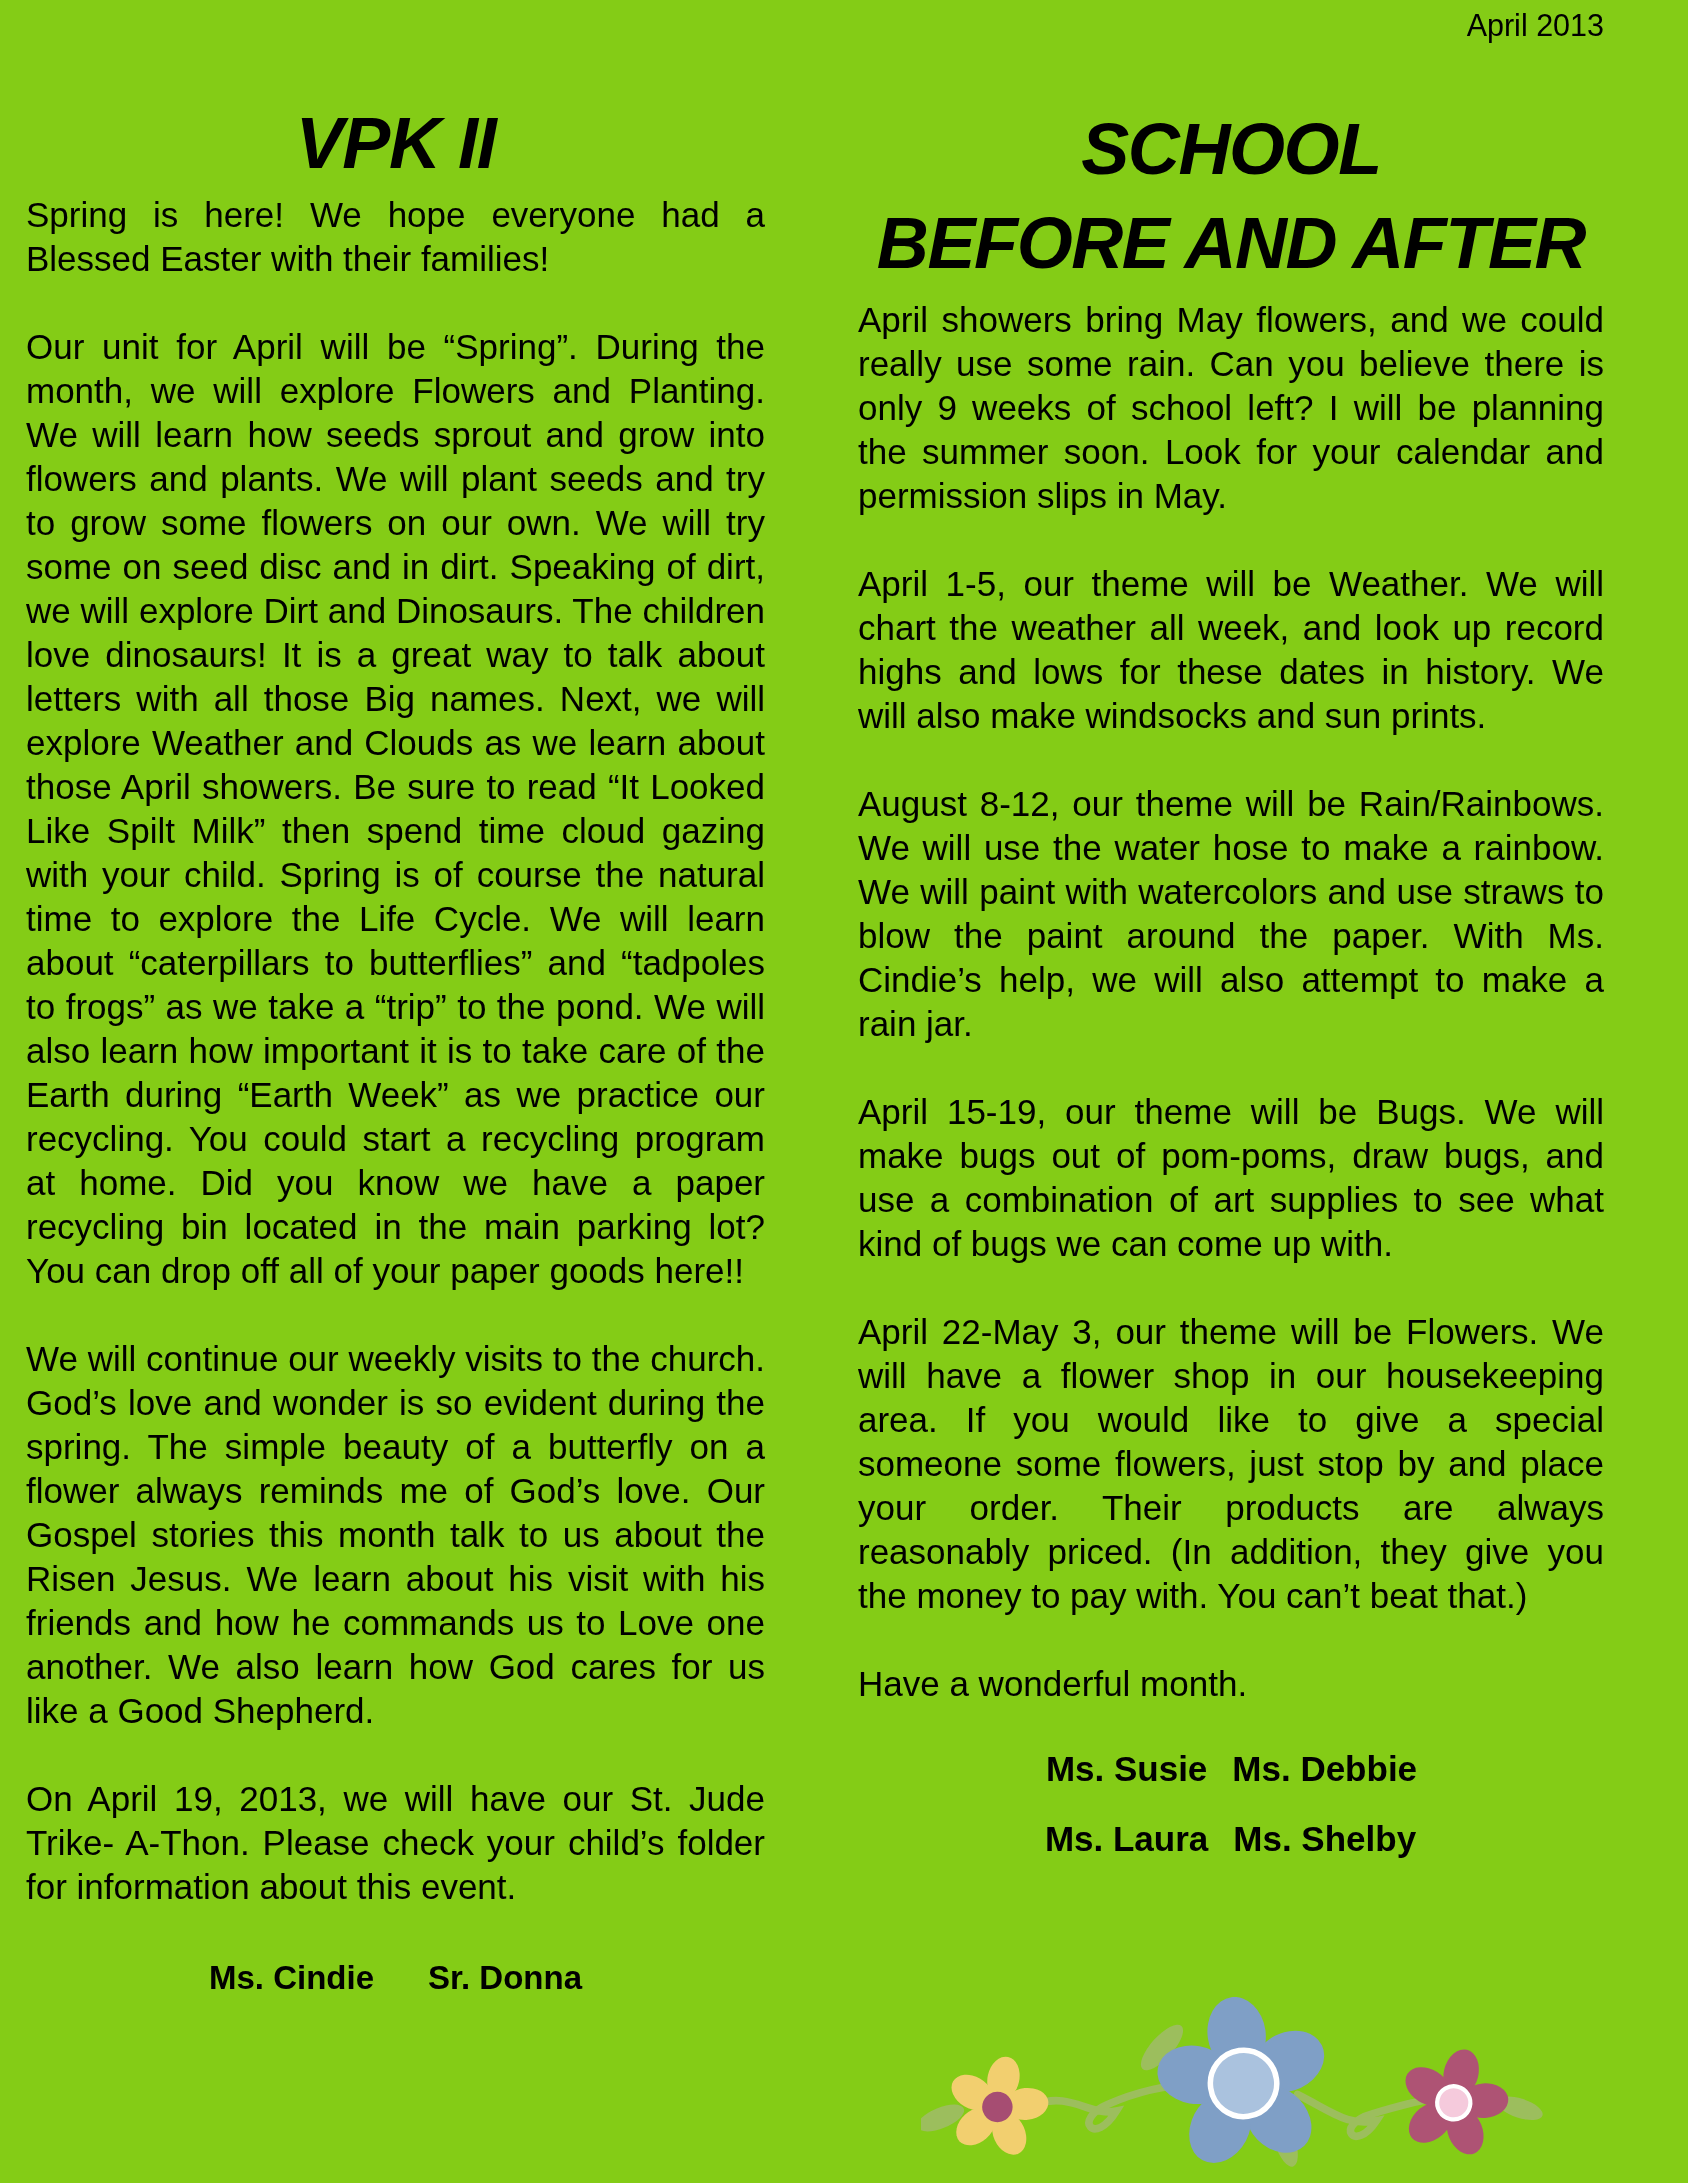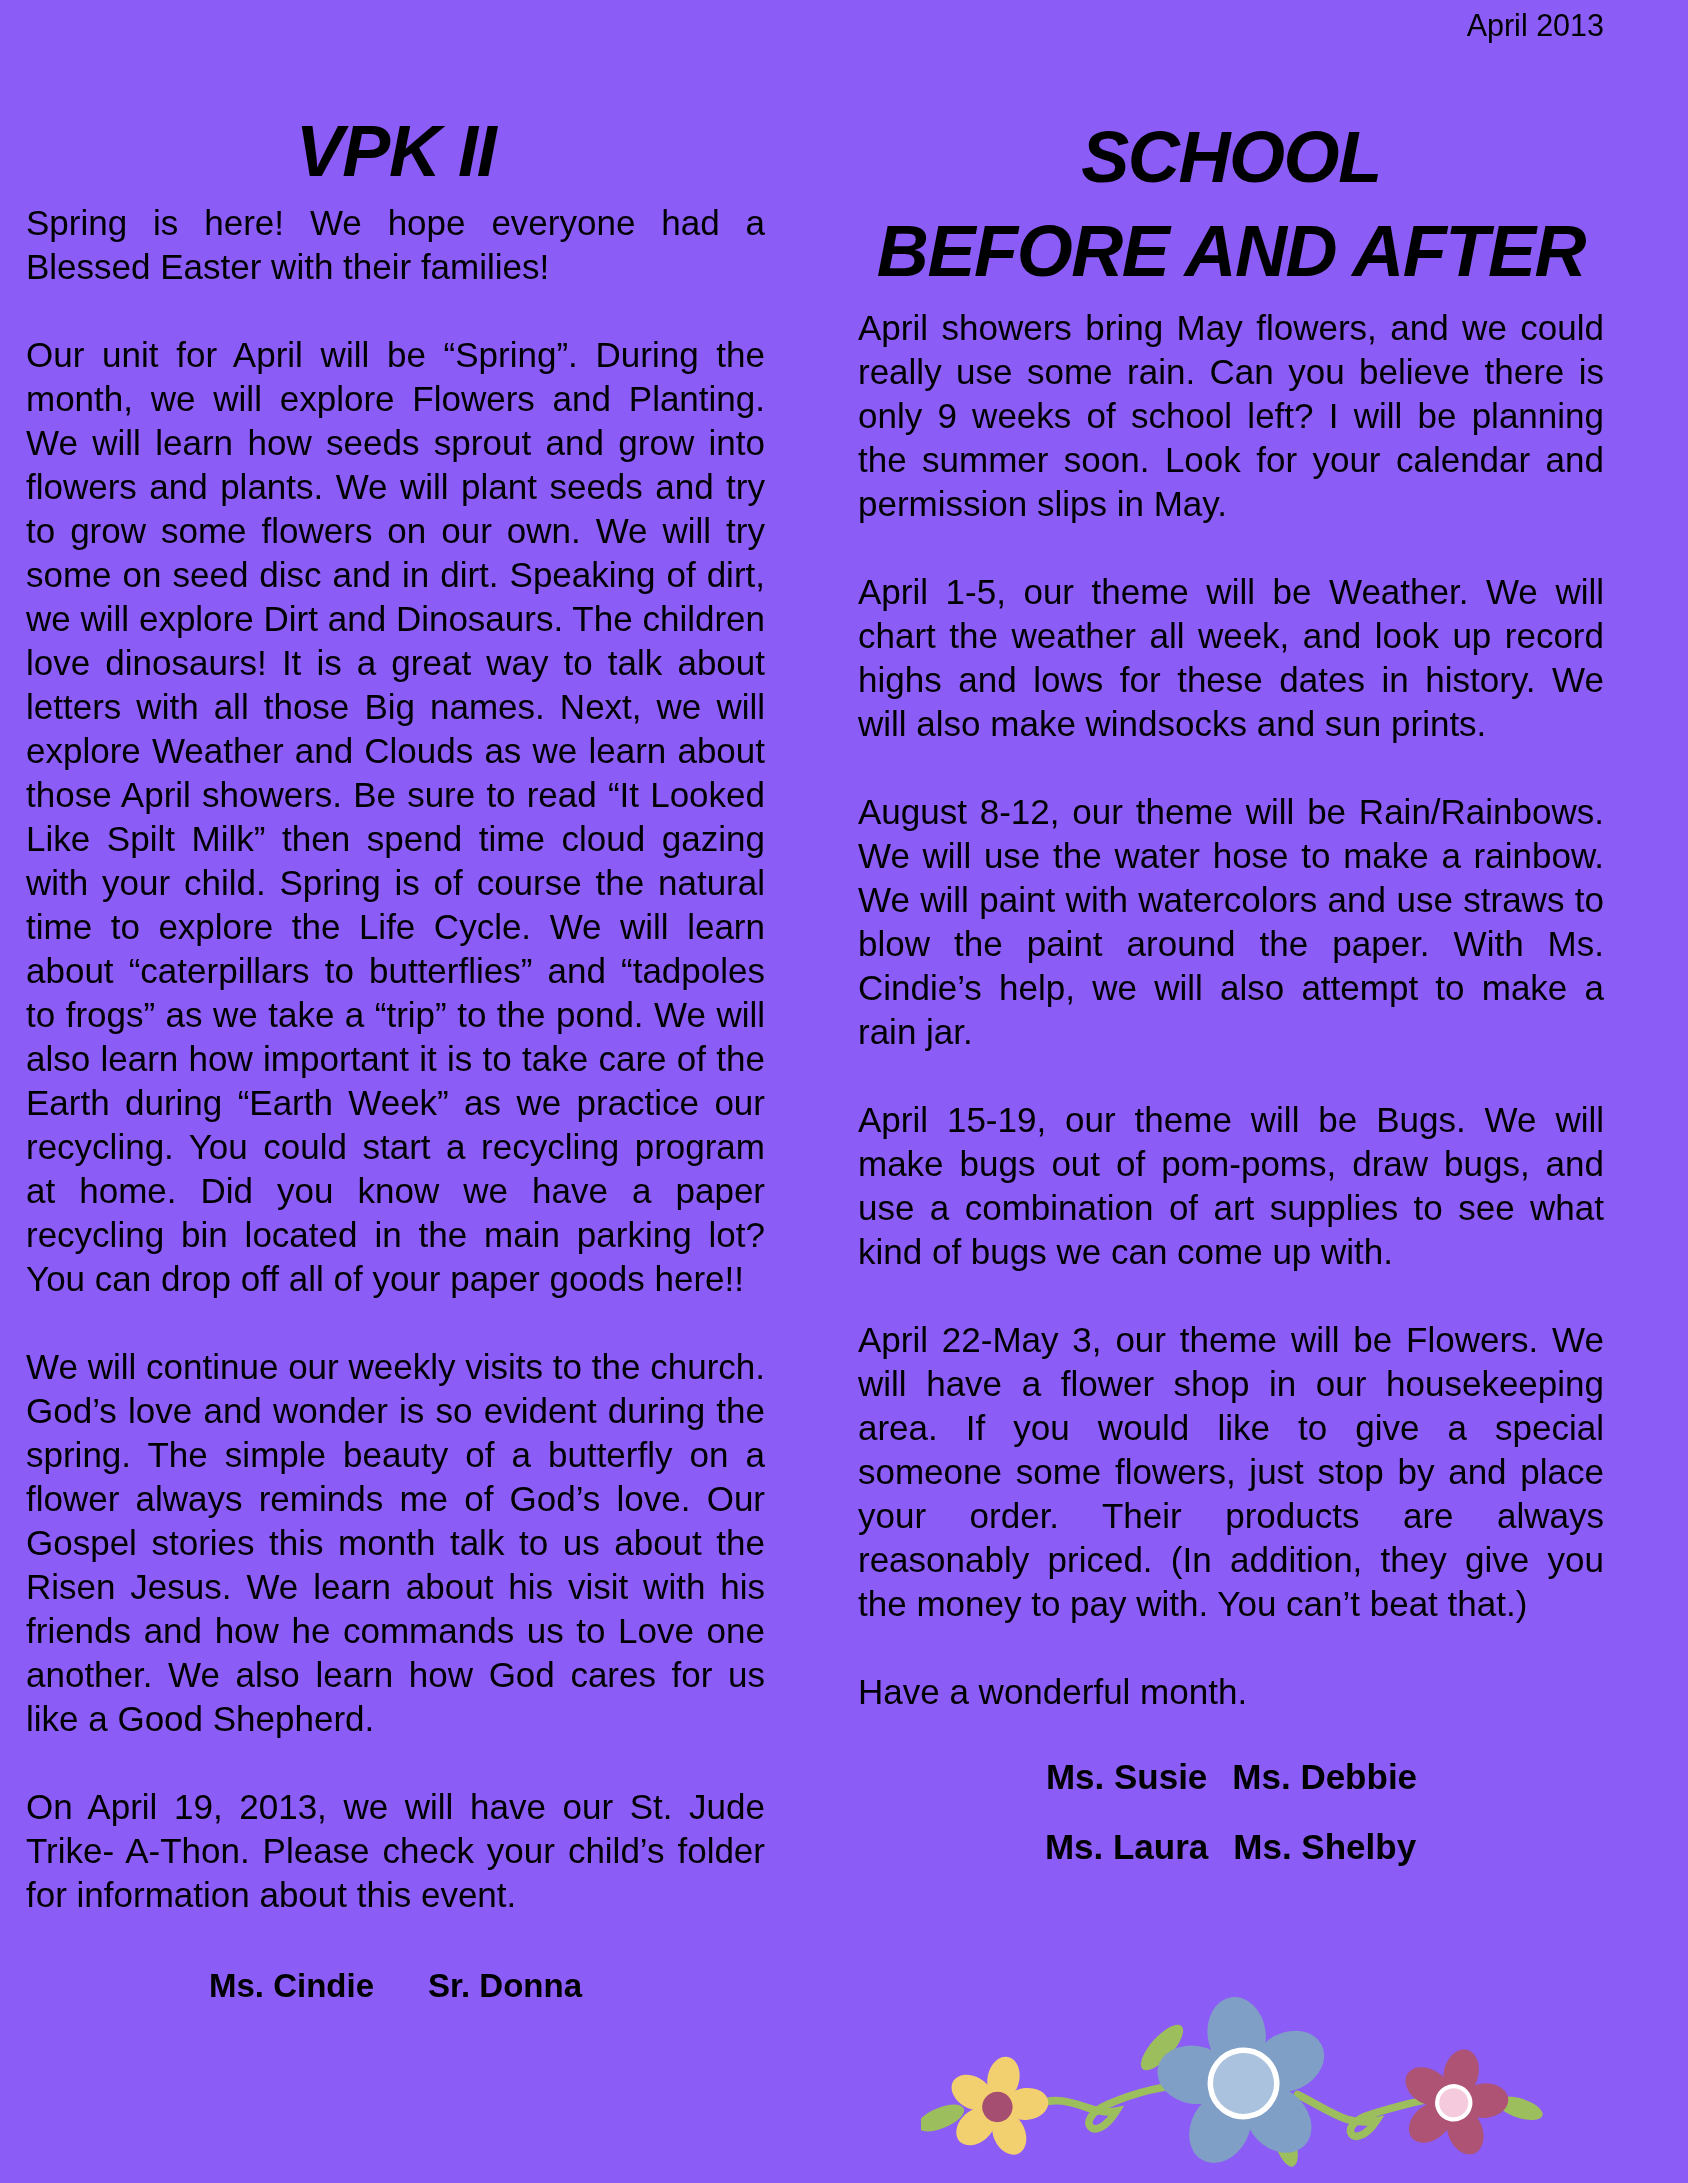--- a/index.html
+++ b/index.html
@@ -1,32 +1,32 @@
 <!DOCTYPE html>
 <html style="font-size:11px"><head>
 <meta charset="utf-8">
 <style>
   html, body { margin: 0; padding: 0; background: #ffffff; }
   #page {
     position: relative;
     width: 1688px;
     height: 2183px;
-    background: #8b5cf6;
+    background: #84cc16;
     color: #000000;
     font-family: "Liberation Sans", "DejaVu Sans", sans-serif;
     overflow: hidden;
   }
   .date-label {
     position: absolute;
     top: 8.3px;
     right: 84px;
     font-size: 30.5px;
     line-height: 35px;
   }
-  .col { position: absolute; top: 110px; }
+  .col { position: absolute; top: 102px; }
   .col-left  { left: 26px;   width: 739px; }
   .col-right { left: 858px; width: 746px; }
   .title {
     font-weight: bold;
     font-style: italic;
     text-align: center;
     font-size: 72px;
     line-height: 83px;
     letter-spacing: -1.4px;
     margin: 0 0 8.3px 0;

